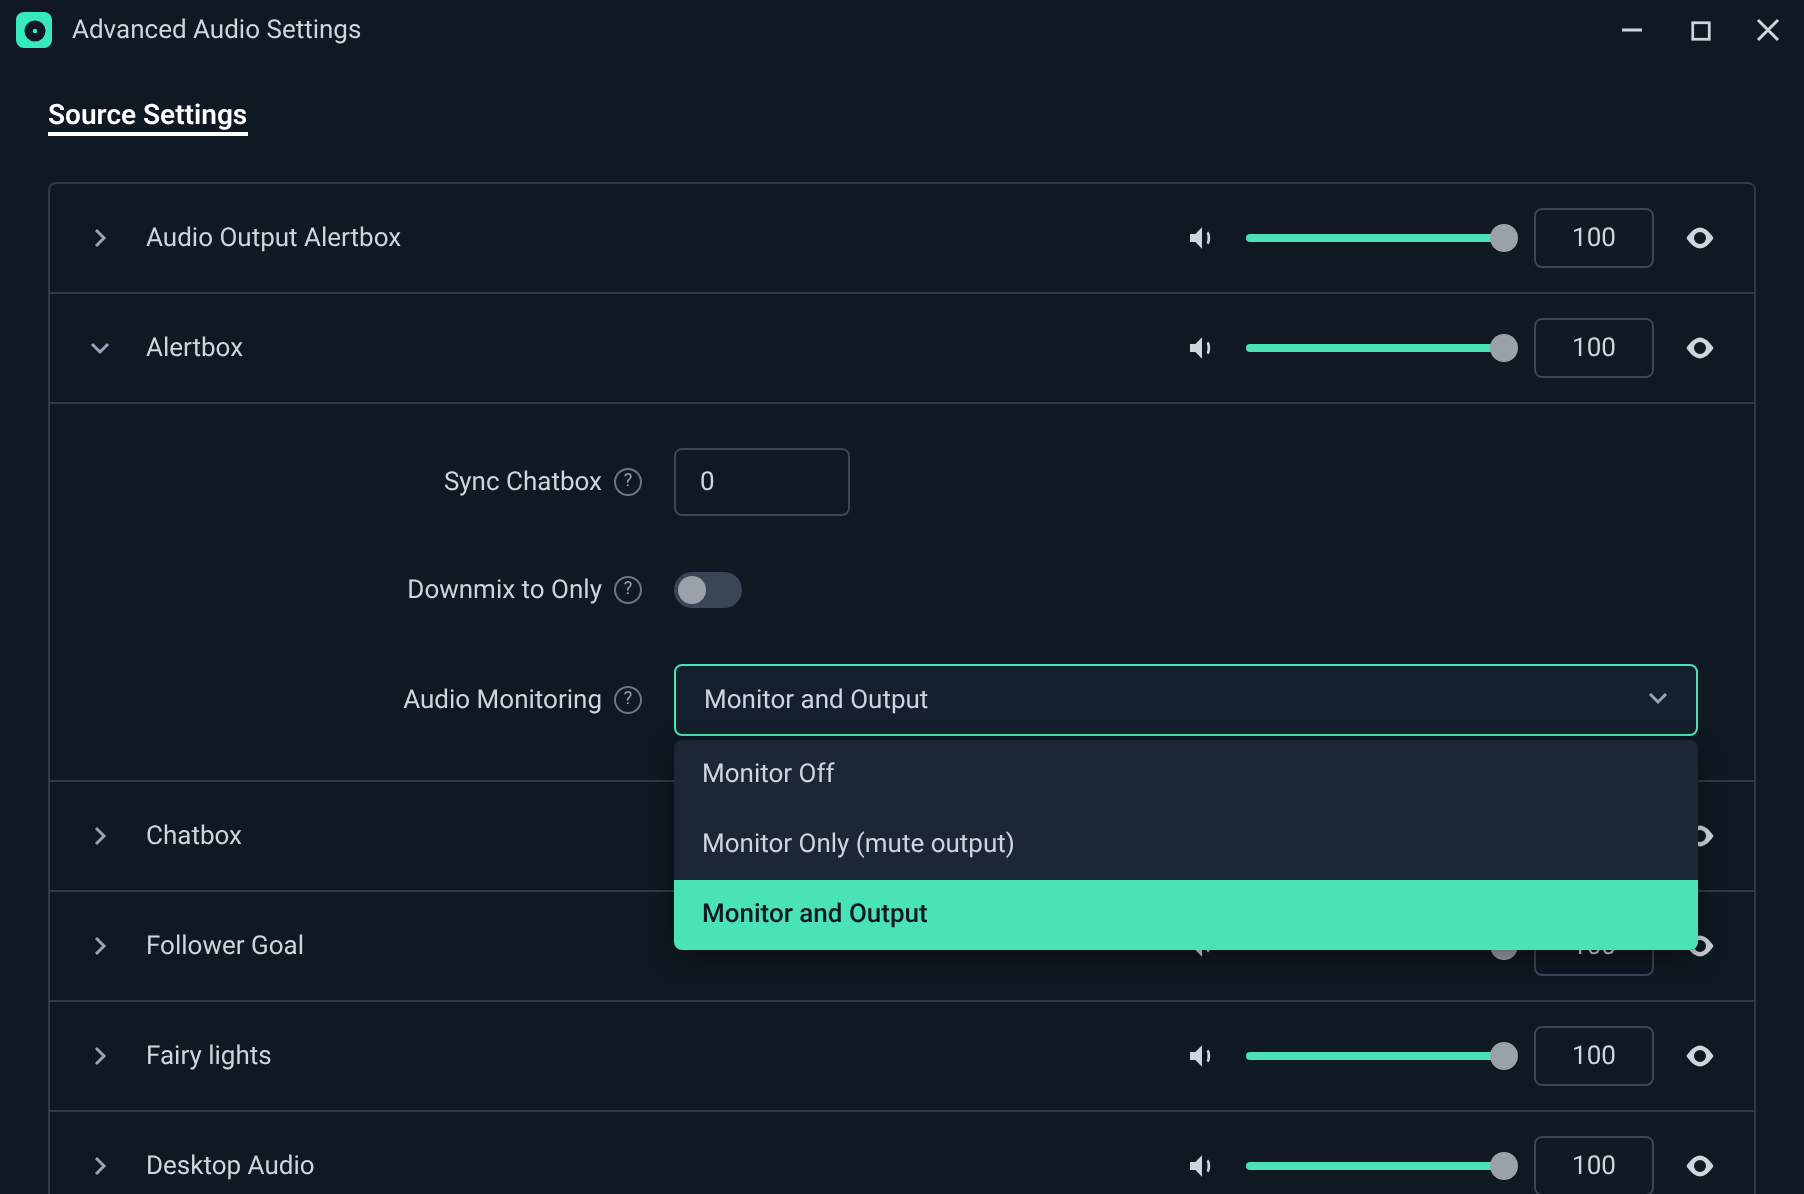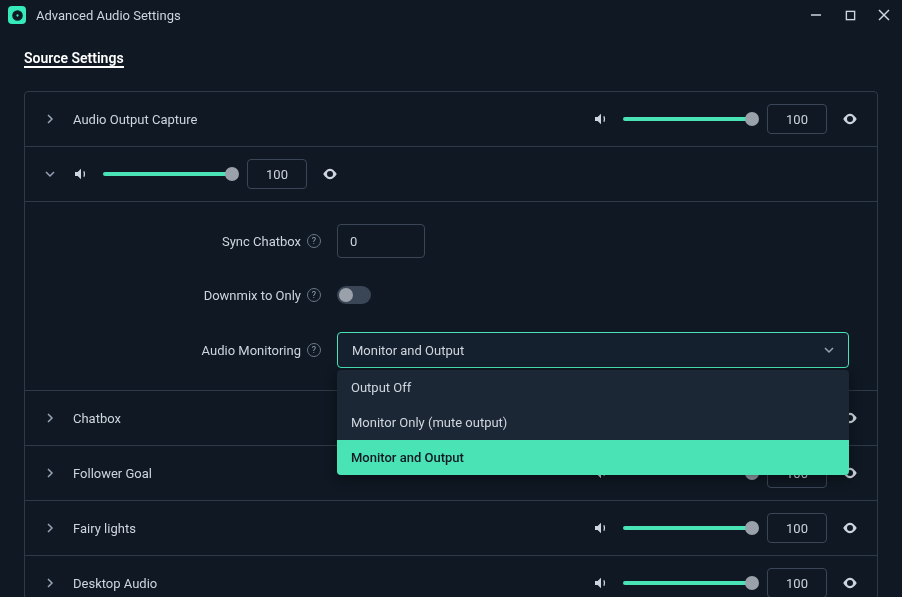--- a/index.html
+++ b/index.html
@@ -285,21 +285,21 @@
   </div>
 
   <div class="sources-panel">
 
     <div class="source-row">
       <span class="expand-icon">
         <svg width="10" height="10" viewBox="0 0 10 10">
             <path d="M3 1 L7 5 L3 9" stroke="#97a3b6" stroke-width="1.5" fill="none"></path>
           </svg>
       </span>
-      <span class="source-name">Audio Output Capture</span>
+      <span class="source-name">Audio Output Alertbox</span>
       <div class="controls">
         <span class="speaker-icon">
           <svg viewBox="0 0 24 24" fill="#cfd5de">
               <path d="M3 9v6h4l5 5V4L7 9H3z"></path>
               <path d="M16 8c1.5 1 1.5 7 0 8" stroke="#cfd5de" stroke-width="2" fill="none"></path>
             </svg>
         </span>
         <div class="slider-track">
             <div class="slider-thumb"></div>
           </div>
@@ -311,20 +311,21 @@
         </span>
       </div>
     </div>
 
     <div class="source-row">
       <span class="expand-icon">
         <svg width="10" height="10" viewBox="0 0 10 10">
             <path d="M1 3 L5 7 L9 3" stroke="#97a3b6" stroke-width="1.5" fill="none"></path>
           </svg>
       </span>
+      <span class="source-name">Alertbox</span>
       <div class="controls">
         <span class="speaker-icon">
           <svg viewBox="0 0 24 24" fill="#cfd5de">
               <path d="M3 9v6h4l5 5V4L7 9H3z"></path>
               <path d="M16 8c1.5 1 1.5 7 0 8" stroke="#cfd5de" stroke-width="2" fill="none"></path>
             </svg>
         </span>
         <div class="slider-track">
             <div class="slider-thumb"></div>
           </div>
@@ -364,21 +365,21 @@
         <div class="select-container">
           <div class="select-box">
             <span>Monitor and Output</span>
             <span class="chevron-down">
               <svg width="10" height="10" viewBox="0 0 10 10">
                   <path d="M1 3 L5 7 L9 3" stroke="#97a3b6" stroke-width="1.5" fill="none"></path>
                 </svg>
             </span>
           </div>
           <div class="dropdown-menu">
-            <div class="dropdown-option">Output Off</div>
+            <div class="dropdown-option">Monitor Off</div>
             <div class="dropdown-option">Monitor Only (mute output)</div>
             <div class="dropdown-option selected">Monitor and Output</div>
           </div>
         </div>
       </div>
     </div>
 
     <div class="source-row">
       <span class="expand-icon">
         <svg width="10" height="10" viewBox="0 0 10 10">

